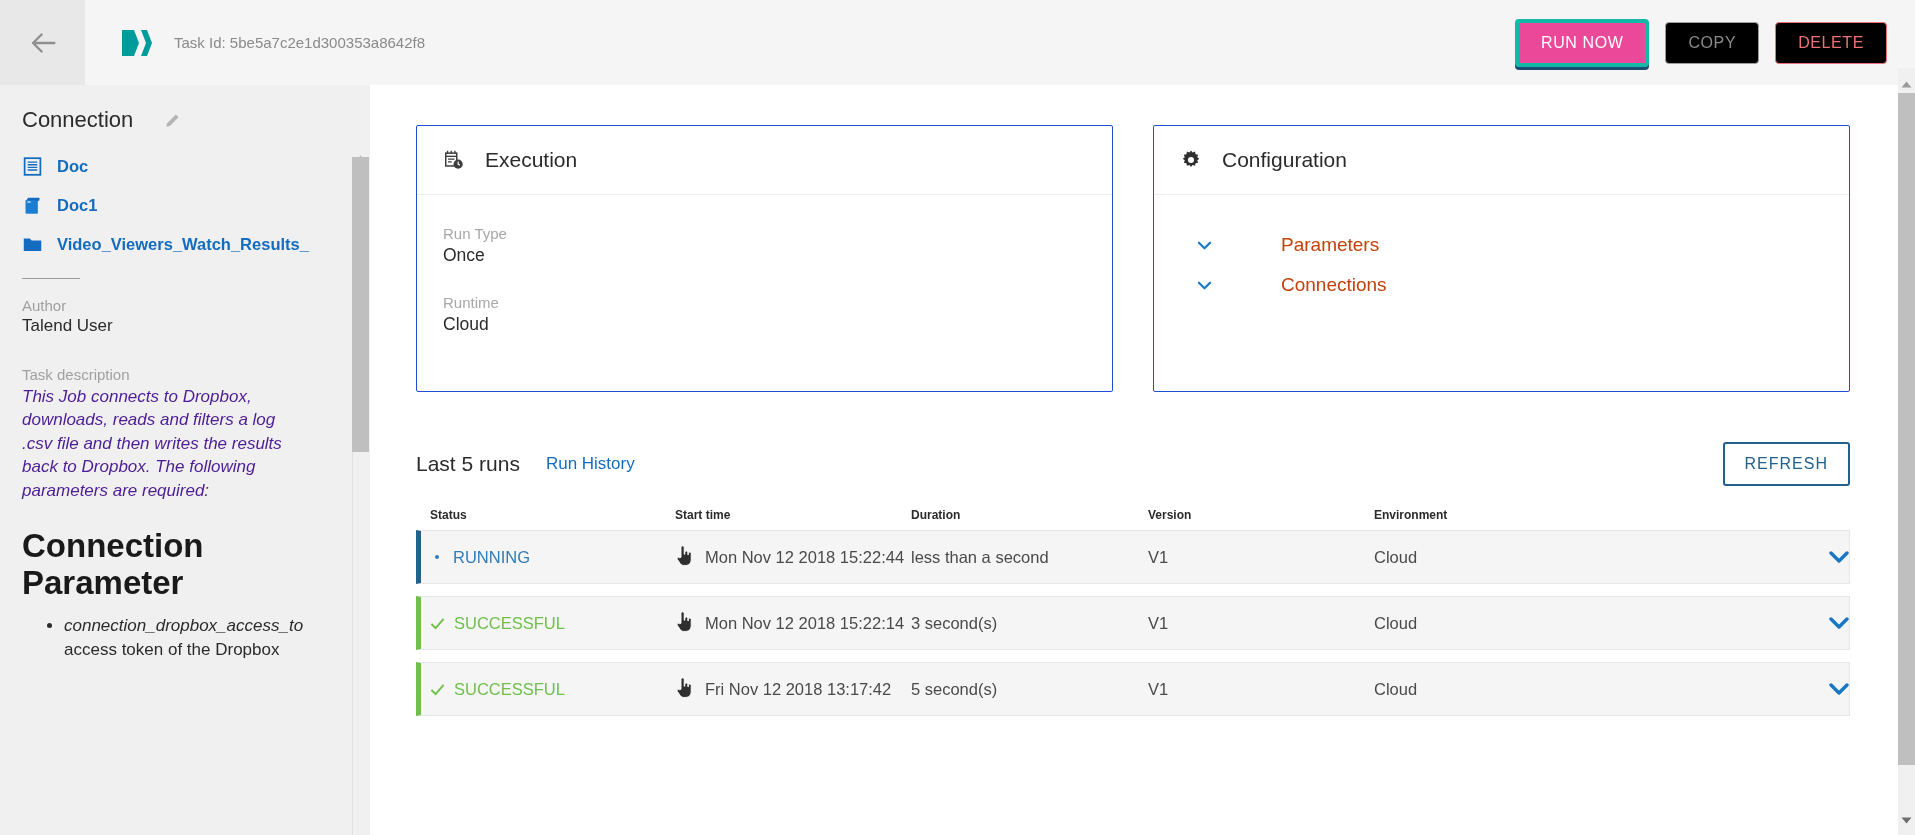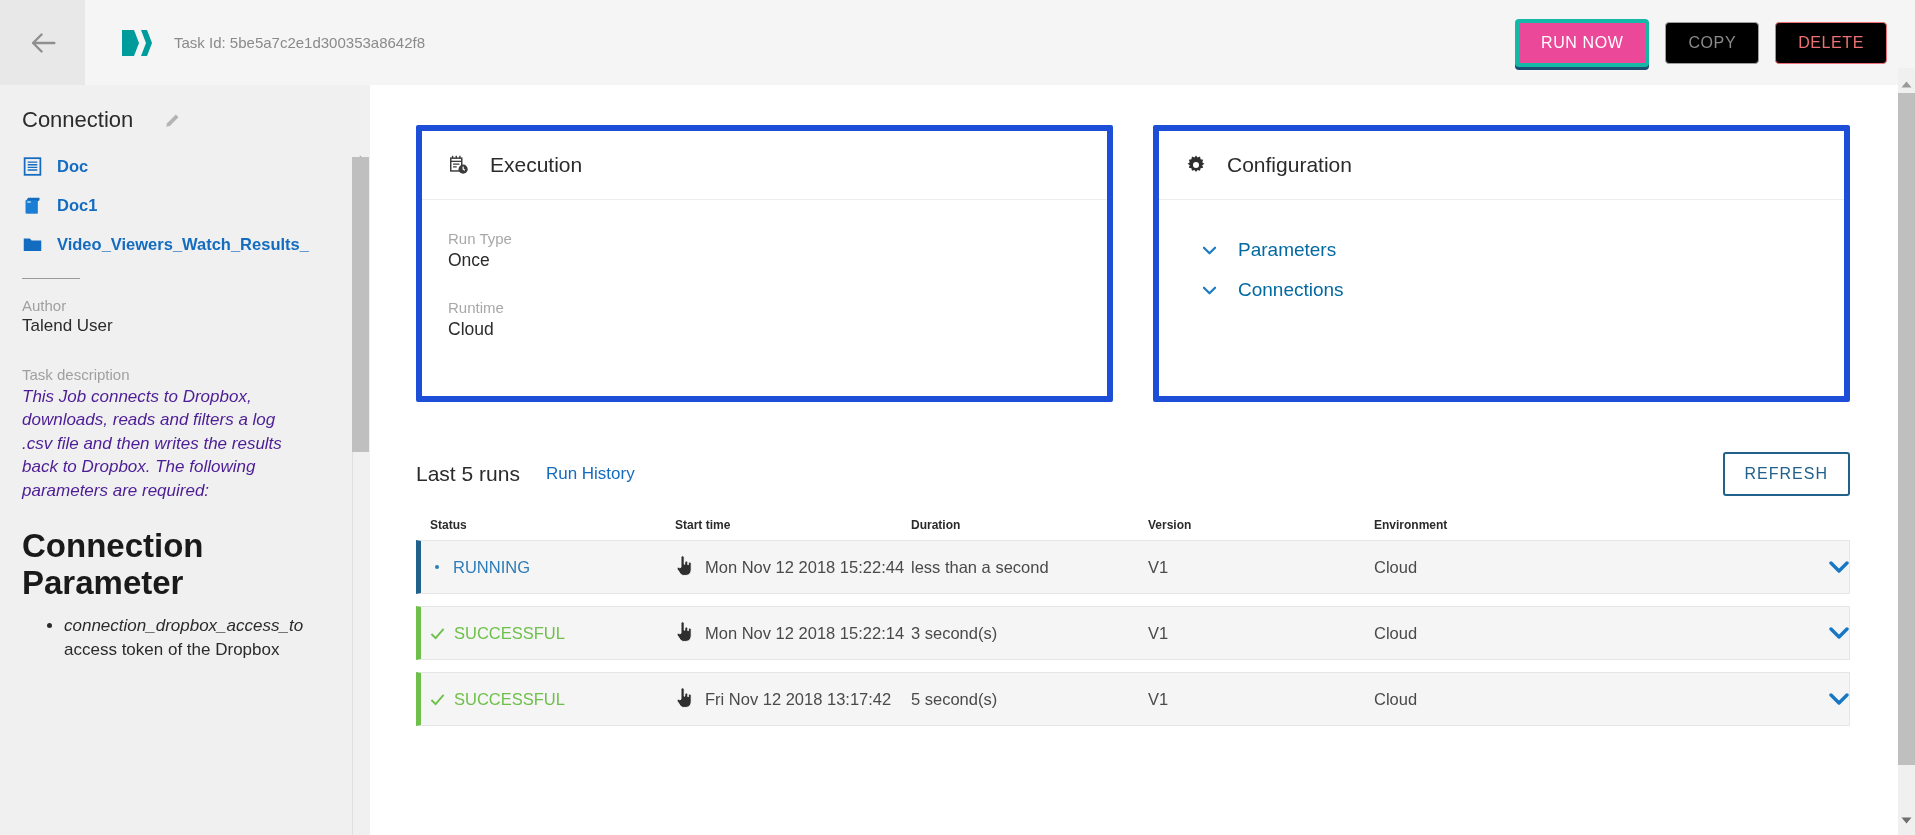--- a/index.html
+++ b/index.html
@@ -85,41 +85,41 @@
   .sb-vthumb { position: absolute; top: 72px; left: 352px; width: 17px; height: 295px; background: #bfbfbf; }
   .sb-arrow { position: absolute; left: 352px; width: 17px; height: 22px; display:flex; align-items:center; justify-content:center; }
 
   
   .main {
     position: absolute; top: 85px; left: 370px; width: 1528px; height: 750px;
     background: #ffffff; overflow: hidden;
   }
   .cards-row { display: flex; gap: 40px; padding: 40px 48px 0 46px; }
   .card {
-    background: #fff; border: 6px solid #1d4ed8; border-radius: 2px;
+    background: #fff; border: 1px solid #1d4ed8; border-radius: 2px;
     flex: 1; min-width: 0;
   }
   .card-head {
     display: flex; align-items: center; gap: 20px;
     padding: 22px 26px; border-bottom: 1px solid #ededed;
   }
   .card-head-ico { width: 22px; height: 22px; flex: none; display:block; }
   .card-head-title { font-size: 21px; color: #2b2b2b; }
   .card-body { padding: 30px 26px 34px 26px; min-height: 196px; }
   .field { margin-bottom: 28px; }
   .field:last-child { margin-bottom: 0; }
   .field-label { font-size: 15px; color: #a8a8a8; margin-bottom: 3px; }
   .field-value { font-size: 17.5px; color: #2b2b2b; }
 
   .cfg-row {
     display: flex; align-items: center; gap: 22px;
     padding: 9px 0 9px 18px; cursor: pointer;
   }
   .cfg-caret { width: 13px; height: 13px; display:block; flex:none; }
-  .cfg-label { font-size: 19px; color: #0369a1; }
+  .cfg-label { font-size: 19px; color: #c2410c; margin-left: 48px; }
 
   
   .runs-head {
     display: flex; align-items: center; gap: 26px;
     padding: 50px 48px 0 46px;
   }
   .runs-title { font-size: 21px; color: #2b2b2b; }
   .runs-link { font-size: 17px; color: #146cc0; cursor: pointer; }
   .btn-refresh {
     margin-left: auto; border: 2px solid #21618c; color: #21618c;

